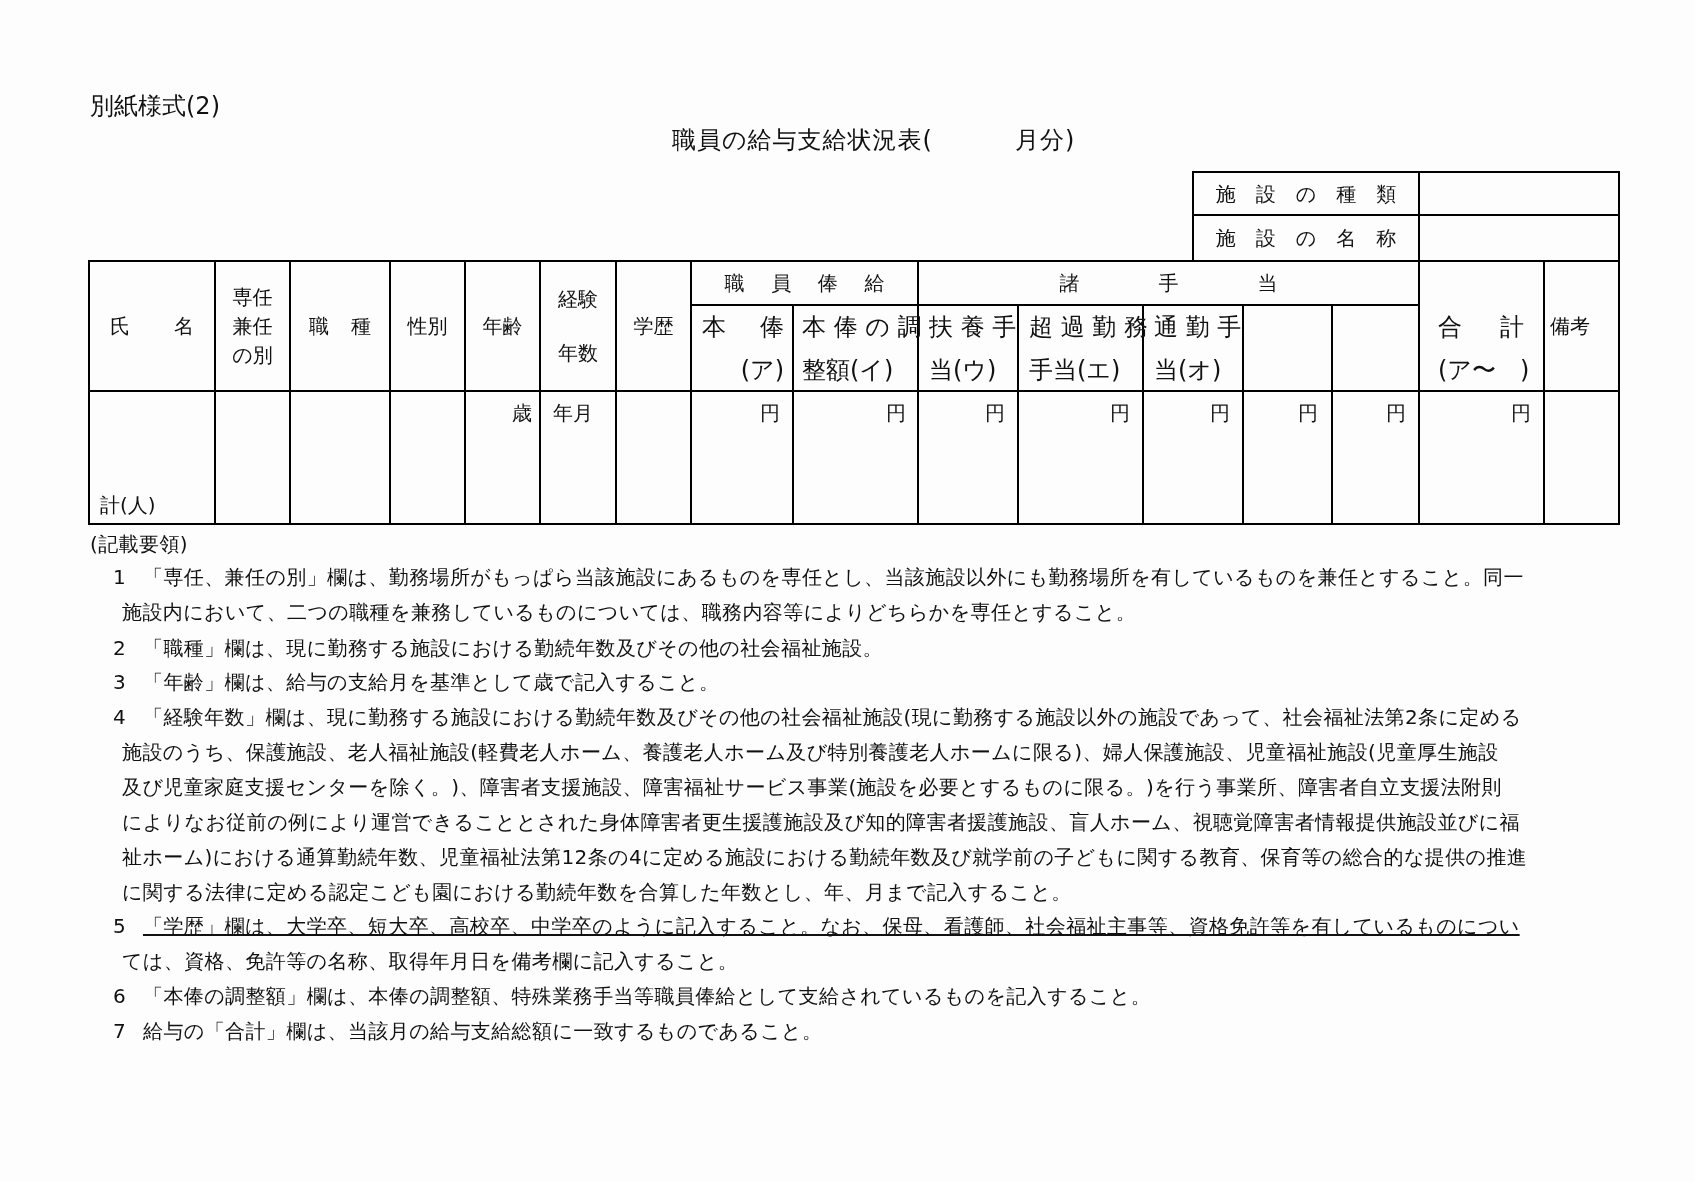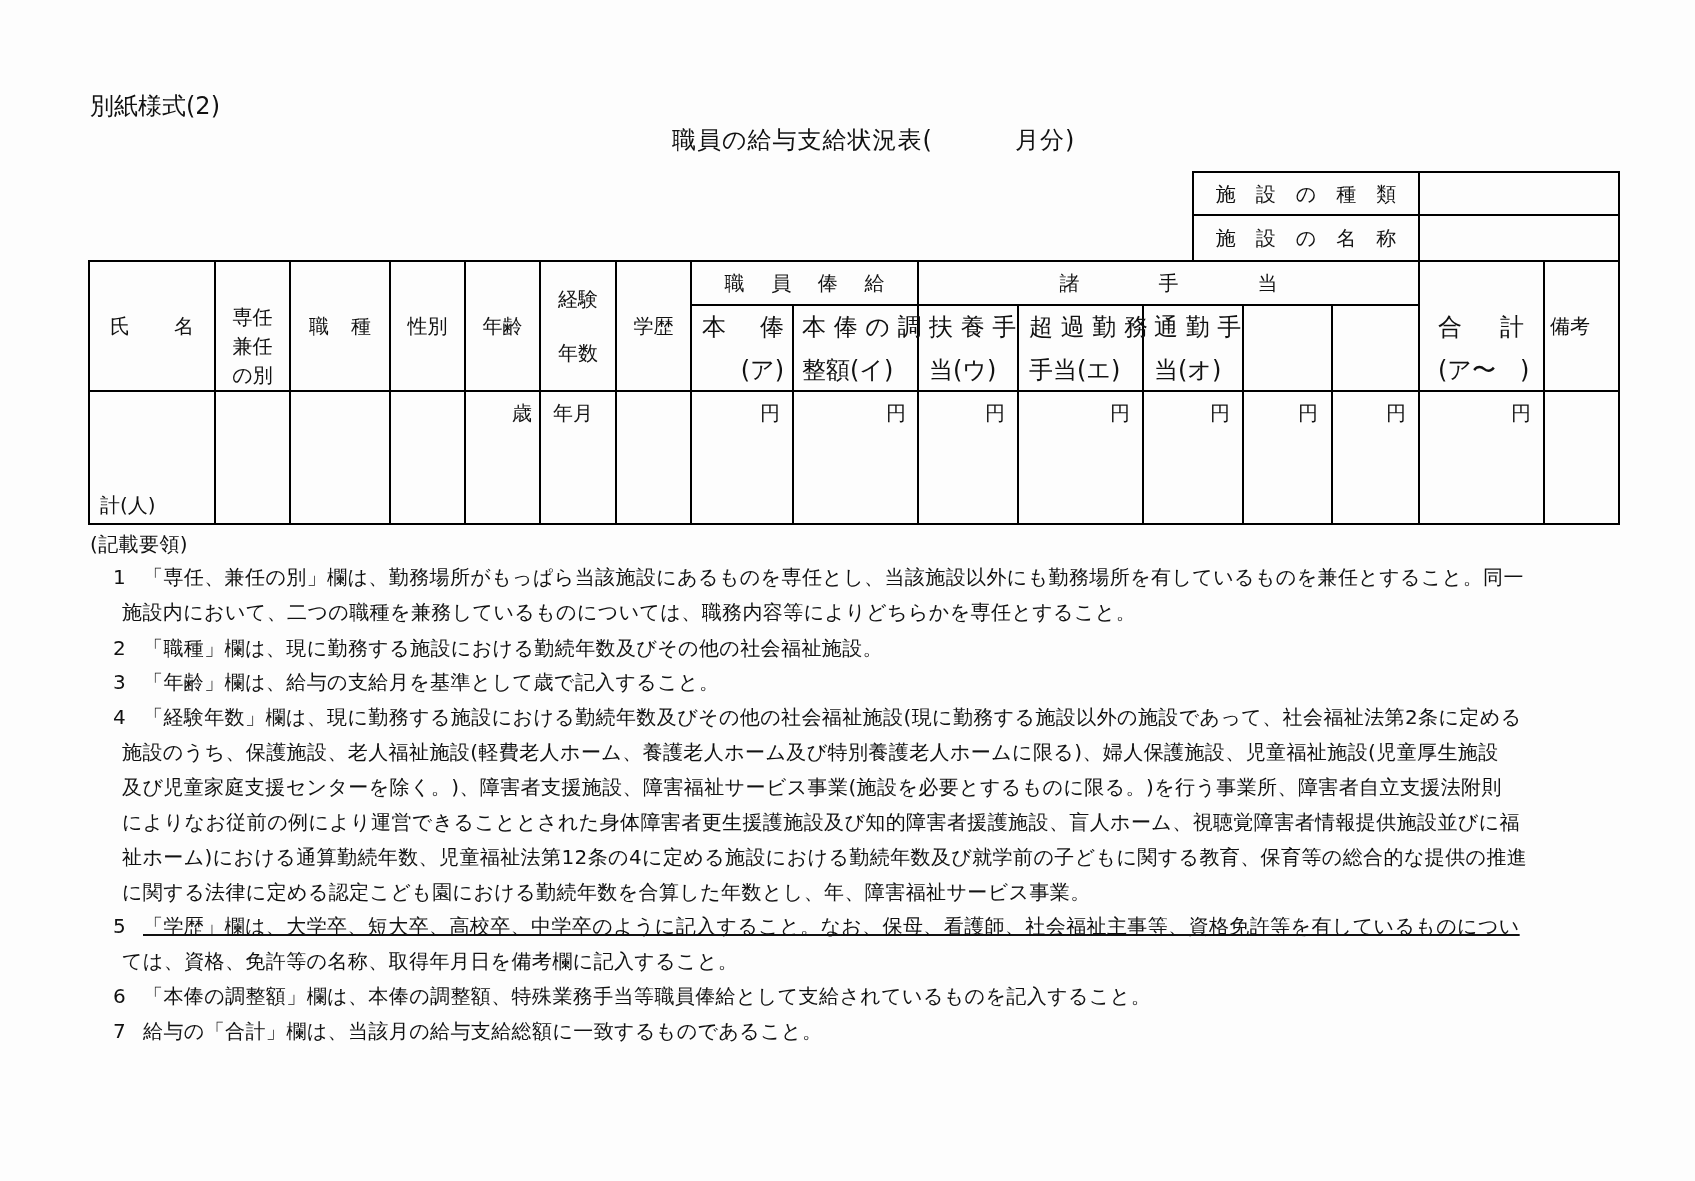--- a/index.html
+++ b/index.html
@@ -64,21 +64,21 @@
   <div class="line" style="left:1142px;top:304px;width:2px;height:221px;"></div>
   <div class="line" style="left:1242px;top:304px;width:2px;height:221px;"></div>
   <div class="line" style="left:1331px;top:304px;width:2px;height:221px;"></div>
 
   <div class="cell" style="left:110px;top:262px;width:84px;height:128px;">
     <div class="spread" style="width:84px;">
       <span>氏</span>
       <span>名</span>
     </div>
   </div>
-  <div class="cell" style="left:216px;top:262px;width:73px;height:128px;flex-direction:column;justify-content:flex-end;">
+  <div class="cell" style="left:216px;top:262px;width:73px;height:128px;flex-direction:column;">
     <span style="line-height:29px;">専任</span>
     <span style="line-height:29px;">兼任</span>
     <span style="line-height:29px;">の別</span>
   </div>
   <div class="cell" style="left:291px;top:262px;width:98px;height:128px;">
     <div class="spread" style="width:62px;">
       <span>職</span>
       <span>種</span>
     </div>
   </div>
@@ -166,21 +166,21 @@
 
   <div class="note-num" style="left:113px;top:671px;">3</div>
   <div class="note" style="left:143px;top:671px;">「年齢」欄は、給与の支給月を基準として歳で記入すること。</div>
 
   <div class="note-num" style="left:113px;top:706px;">4</div>
   <div class="note" style="left:143px;top:706px;">「経験年数」欄は、現に勤務する施設における勤続年数及びその他の社会福祉施設(現に勤務する施設以外の施設であって、社会福祉法第2条に定める</div>
   <div class="note" style="left:122px;top:741px;">施設のうち、保護施設、老人福祉施設(軽費老人ホーム、養護老人ホーム及び特別養護老人ホームに限る)、婦人保護施設、児童福祉施設(児童厚生施設</div>
   <div class="note" style="left:122px;top:776px;">及び児童家庭支援センターを除く。)、障害者支援施設、障害福祉サービス事業(施設を必要とするものに限る。)を行う事業所、障害者自立支援法附則</div>
   <div class="note" style="left:122px;top:811px;">によりなお従前の例により運営できることとされた身体障害者更生援護施設及び知的障害者援護施設、盲人ホーム、視聴覚障害者情報提供施設並びに福</div>
   <div class="note" style="left:122px;top:846px;">祉ホーム)における通算勤続年数、児童福祉法第12条の4に定める施設における勤続年数及び就学前の子どもに関する教育、保育等の総合的な提供の推進</div>
-  <div class="note" style="left:122px;top:881px;">に関する法律に定める認定こども園における勤続年数を合算した年数とし、年、障害福祉サービス事業。</div>
+  <div class="note" style="left:122px;top:881px;">に関する法律に定める認定こども園における勤続年数を合算した年数とし、年、月まで記入すること。</div>
 
   <div class="note-num" style="left:113px;top:915px;">5</div>
   <div class="note" style="left:143px;top:915px;text-decoration:underline;">「学歴」欄は、大学卒、短大卒、高校卒、中学卒のように記入すること。なお、保母、看護師、社会福祉主事等、資格免許等を有しているものについ</div>
   <div class="note" style="left:122px;top:950px;">ては、資格、免許等の名称、取得年月日を備考欄に記入すること。</div>
 
   <div class="note-num" style="left:113px;top:985px;">6</div>
   <div class="note" style="left:143px;top:985px;">「本俸の調整額」欄は、本俸の調整額、特殊業務手当等職員俸給として支給されているものを記入すること。</div>
 
   <div class="note-num" style="left:113px;top:1020px;">7</div>
   <div class="note" style="left:143px;top:1020px;">給与の「合計」欄は、当該月の給与支給総額に一致するものであること。</div>

